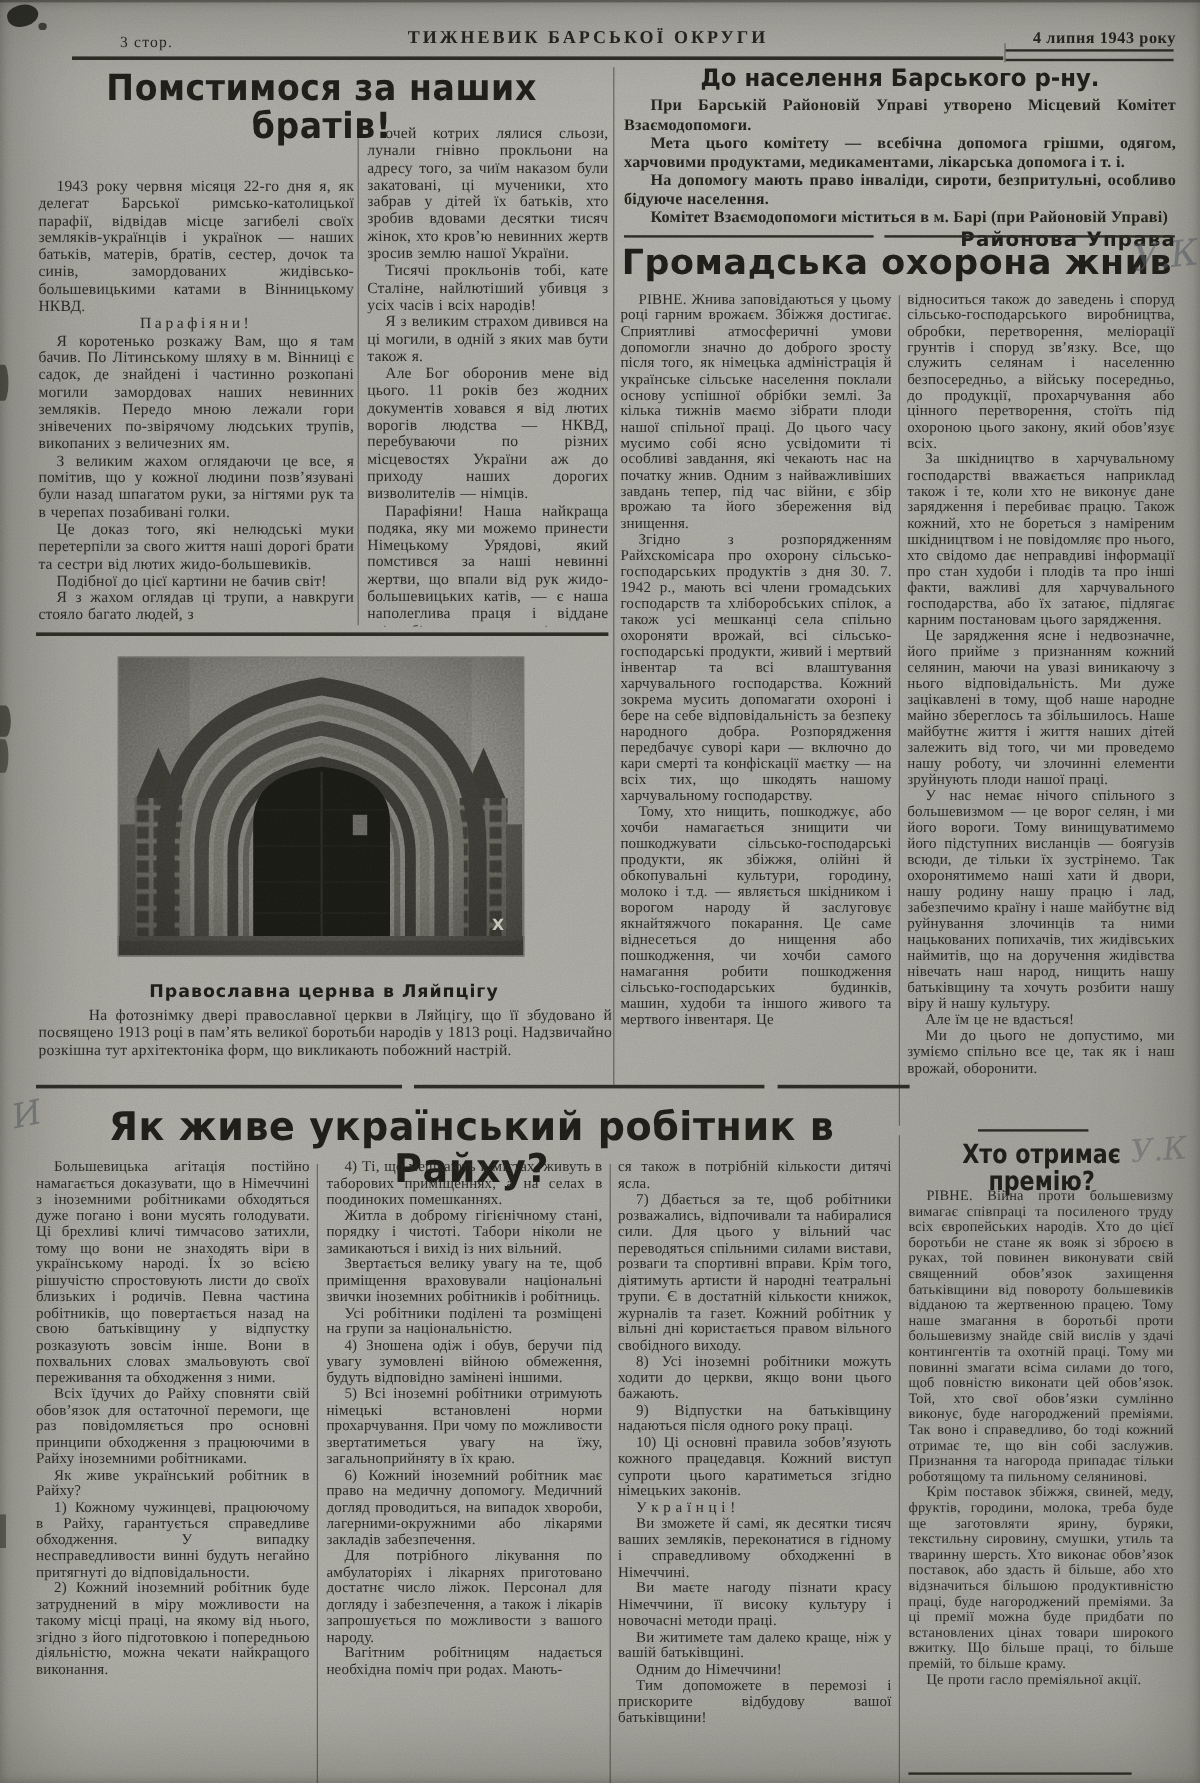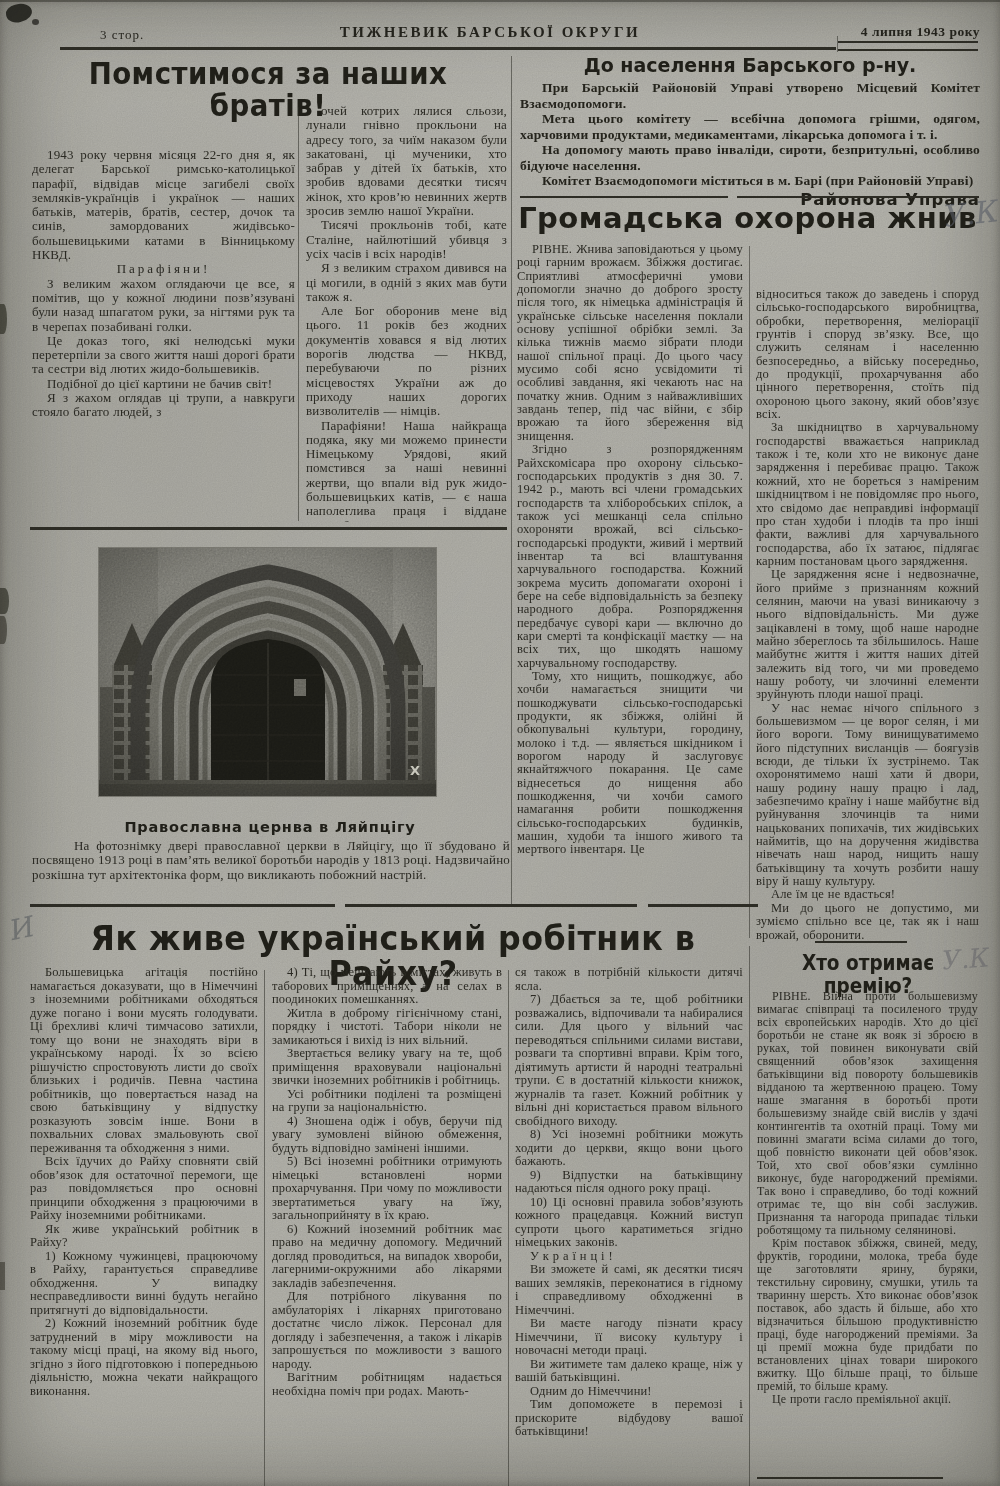--- a/index.html
+++ b/index.html
@@ -39,20 +39,21 @@
   <div class="abs" style="left:834px;top:24px;width:146px;text-align:right;font-weight:bold;font-size:13.5px;letter-spacing:.5px;color:#27261f;">4 липня 1943 року</div>
   <div class="hrule" style="left:60px;top:47px;width:776px;height:2.5px;"></div>
   <div class="hrule" style="left:838px;top:41px;width:140px;height:1.5px;"></div>
   <div class="hrule" style="left:838px;top:49px;width:140px;height:2px;"></div>
   <div class="vrule" style="left:837px;top:36px;height:16px;"></div>
 
   <div class="headline" style="position:absolute;left:28px;top:58px;width:480px;font-size:30px;transform:scaleX(.92);letter-spacing:.5px;">Помстимося за наших братів!</div>
   <div class="col" style="left:32px;top:104px;width:263px;height:418px;font-size:13px;line-height:14.3px;margin-top:44px;">
     <p class="bp">1943 року червня місяця 22-го дня я, як делегат Барської римсько-католицької парафії, відвідав місце загибелі своїх земляків-українців і українок — наших батьків, матерів, братів, сестер, дочок та синів, замордованих жидівсько-большевицькими катами в Вінницькому НКВД.</p>
     <p class="bp center">Парафіяни!</p>
+    <p class="bp">Я коротенько розкажу Вам, що я там бачив. По Літинському шляху в м. Вінниці є садок, де знайдені і частинно розкопані могили замордовах наших невинних земляків. Передо мною лежали гори знівечених по-звірячому людських трупів, викопаних з величезних ям.</p>
     <p class="bp">З великим жахом оглядаючи це все, я помітив, що у кожної людини позв’язувані були назад шпагатом руки, за нігтями рук та в черепах позабивані голки.</p>
     <p class="bp">Це доказ того, які нелюдські муки перетерпіли за свого життя наші дорогі брати та сестри від лютих жидо-большевиків.</p>
     <p class="bp">Подібної до цієї картини не бачив світ!</p>
     <p class="bp">Я з жахом оглядав ці трупи, а навкруги стояло багато людей, з</p>
   </div>
   <div class="vrule" style="left:298px;top:107px;height:414px;"></div>
   <div class="col" style="left:306px;top:104px;width:201px;height:418px;font-size:13px;line-height:14.3px;">
     <p class="bp">очей котрих лялися сльози, лунали гнівно прокльони на адресу того, за чиїм наказом були закатовані, ці мученики, хто забрав у дітей їх батьків, хто зробив вдовами десятки тисяч жінок, хто кров’ю невинних жертв зросив землю нашої України.</p>
     <p class="bp">Тисячі прокльонів тобі, кате Сталіне, найлютіший убивця з усіх часів і всіх народів!</p>
     <p class="bp">Я з великим страхом дивився на ці могили, в одній з яких мав бути також я.</p>
@@ -77,21 +78,21 @@
   <div class="hrule" style="left:520px;top:196px;width:208px;height:2px;"></div>
   <div class="hrule" style="left:737px;top:196px;width:242px;height:2px;"></div>
 
   <div class="headline" style="position:absolute;left:515px;top:203px;width:465px;font-size:29px;letter-spacing:.5px;">Громадська охорона жнив</div>
   <div class="col" style="left:517px;top:243px;width:226px;height:698px;font-size:12.5px;line-height:13.35px;">
     <p class="bp">РІВНЕ. Жнива заповідаються у цьому році гарним врожаєм. Збіжжя достигає. Сприятливі атмосферичні умови допомогли значно до доброго зросту після того, як німецька адміністрація й українське сільське населення поклали основу успішної обрібки землі. За кілька тижнів маємо зібрати плоди нашої спільної праці. До цього часу мусимо собі ясно усвідомити ті особливі завдання, які чекають нас на початку жнив. Одним з найважливіших завдань тепер, під час війни, є збір врожаю та його збереження від знищення.</p>
     <p class="bp">Згідно з розпорядженням Райхскомісара про охорону сільсько-господарських продуктів з дня 30. 7. 1942 р., мають всі члени громадських господарств та хліборобських спілок, а також усі мешканці села спільно охороняти врожай, всі сільсько-господарські продукти, живий і мертвий інвентар та всі влаштування харчувального господарства. Кожний зокрема мусить допомагати охороні і бере на себе відповідальність за безпеку народного добра. Розпорядження передбачує суворі кари — включно до кари смерті та конфіскації маєтку — на всіх тих, що шкодять нашому харчувальному господарству.</p>
     <p class="bp">Тому, хто нищить, пошкоджує, або хочби намагається знищити чи пошкоджувати сільсько-господарські продукти, як збіжжя, олійні й обкопувальні культури, городину, молоко і т.д. — являється шкідником і ворогом народу й заслуговує якнайтяжчого покарання. Це саме віднесеться до нищення або пошкодження, чи хочби самого намагання робити пошкодження сільсько-господарських будинків, машин, худоби та іншого живого та мертвого інвентаря. Це</p>
   </div>
   <div class="vrule" style="left:749px;top:246px;height:692px;"></div>
-  <div class="col" style="left:756px;top:243px;width:223px;height:694px;font-size:12.5px;line-height:13.35px;margin-top:45px;">
+  <div class="col" style="left:756px;top:243px;width:223px;height:694px;font-size:12.5px;line-height:13.35px;">
     <p class="bp noind">відноситься також до заведень і споруд сільсько-господарського виробництва, обробки, перетворення, меліорації грунтів і споруд зв’язку. Все, що служить селянам і населенню безпосередньо, а війську посередньо, до продукції, прохарчування або цінного перетворення, стоїть під охороною цього закону, який обов’язує всіх.</p>
     <p class="bp">За шкідництво в харчувальному господарстві вважається наприклад також і те, коли хто не виконує дане зарядження і перебиває працю. Також кожний, хто не бореться з наміреним шкідництвом і не повідомляє про нього, хто свідомо дає неправдиві інформації про стан худоби і плодів та про інші факти, важливі для харчувального господарства, або їх затаює, підлягає карним постановам цього зарядження.</p>
     <p class="bp">Це зарядження ясне і недвозначне, його прийме з признанням кожний селянин, маючи на увазі виникаючу з нього відповідальність. Ми дуже зацікавлені в тому, щоб наше народне майно збереглось та збільшилось. Наше майбутнє життя і життя наших дітей залежить від того, чи ми проведемо нашу роботу, чи злочинні елементи зруйнують плоди нашої праці.</p>
     <p class="bp">У нас немає нічого спільного з большевизмом — це ворог селян, і ми його вороги. Тому винищуватимемо його підступних висланців — боягузів всюди, де тільки їх зустрінемо. Так охоронятимемо наші хати й двори, нашу родину нашу працю і лад, забезпечимо країну і наше майбутнє від руйнування злочинців та ними нацькованих попихачів, тих жидівських наймитів, що на доручення жидівства нівечать наш народ, нищить нашу батьківщину та хочуть розбити нашу віру й нашу культуру.</p>
     <p class="bp">Але їм це не вдасться!</p>
     <p class="bp">Ми до цього не допустимо, ми зуміємо спільно все це, так як і наш врожай, оборонити.</p>
   </div>
   <div class="hrule" style="left:815px;top:941px;width:92px;height:1.5px;"></div>
 
   <div class="abs" style="left:98px;top:547px;width:339px;height:250px;">

